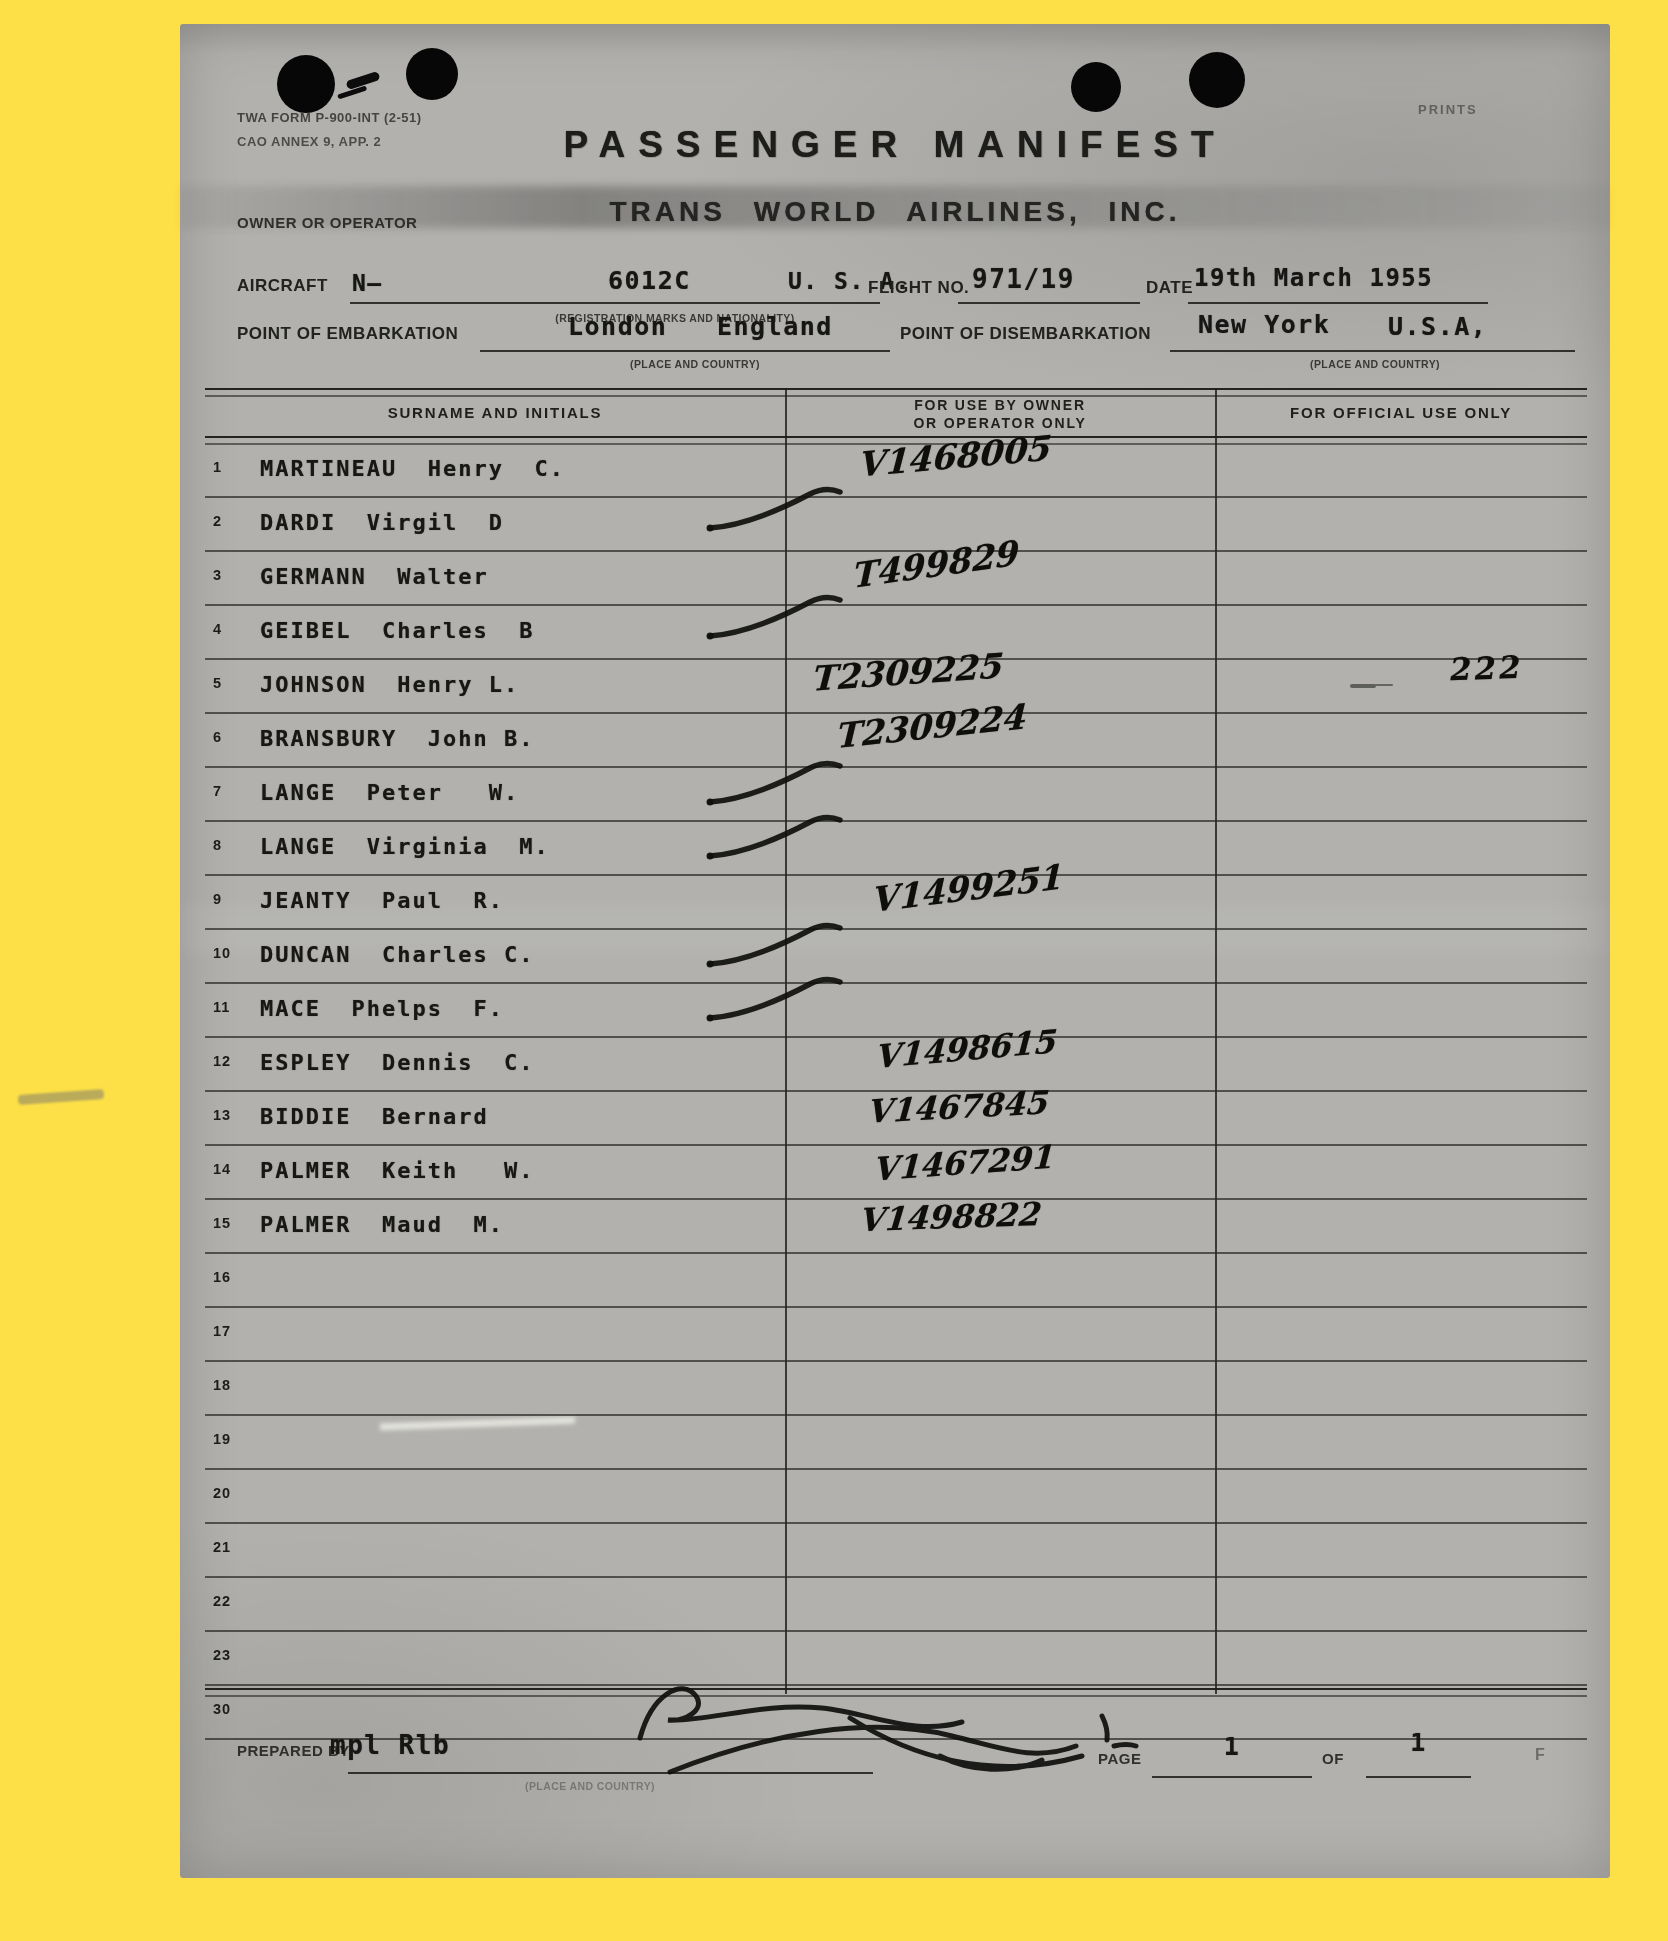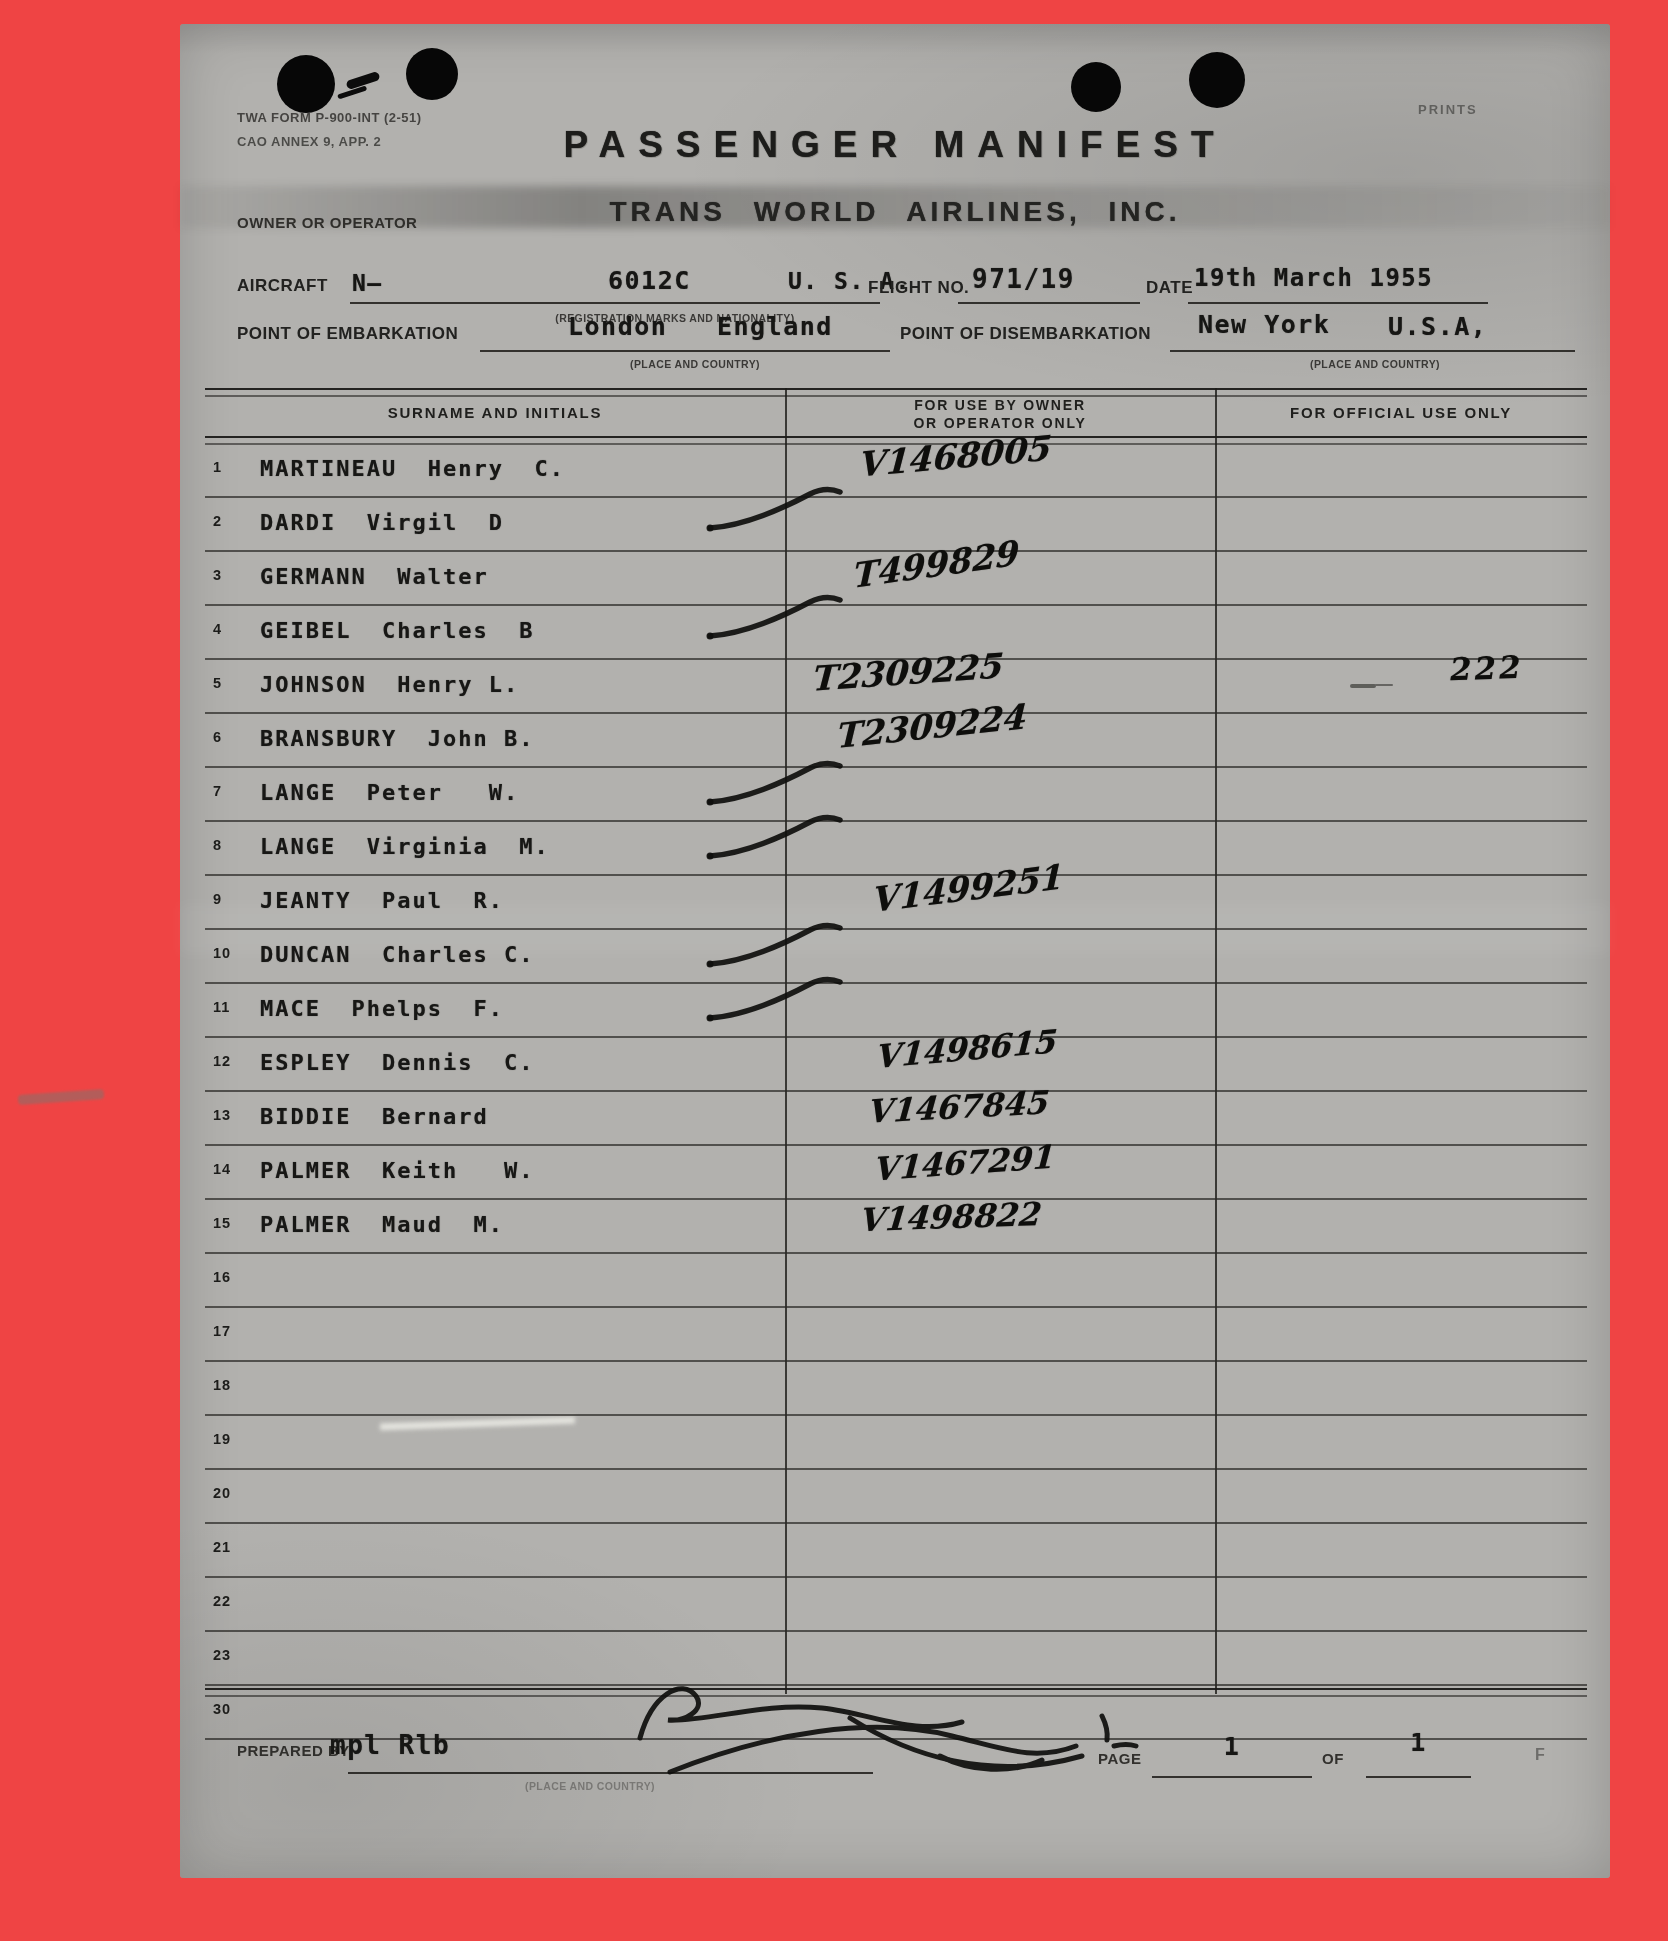--- a/index.html
+++ b/index.html
@@ -1,16 +1,16 @@
 <!DOCTYPE html>
 <html><head>
 <meta charset="utf-8">
 <style>
   html,body{margin:0;padding:0;background:#060606;}
-  .stage{position:relative;width:1668px;height:1941px;background:#ef4444;overflow:hidden;
+  .stage{position:relative;width:1668px;height:1941px;background:#fde047;overflow:hidden;
          font-family:"Liberation Sans",sans-serif;}
   .paper{position:absolute;left:180px;top:24px;width:1430px;height:1854px;
          background:
            radial-gradient(1200px 400px at 85% 8%, rgba(0,0,0,0.10), rgba(0,0,0,0) 60%),
            radial-gradient(900px 500px at 10% 95%, rgba(0,0,0,0.08), rgba(0,0,0,0) 55%),
            linear-gradient(180deg, rgba(0,0,0,0.08) 0px, rgba(0,0,0,0) 30px),
            #b2b1ae;
          box-shadow:inset 0 0 60px rgba(0,0,0,0.18);border-radius:3px;}
   .streak{position:absolute;pointer-events:none;}
   .streak.top{left:0;top:162px;width:100%;height:42px;filter:blur(4px);

